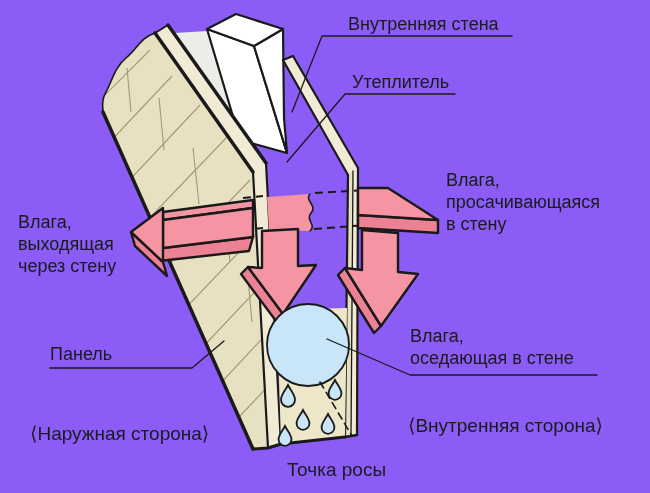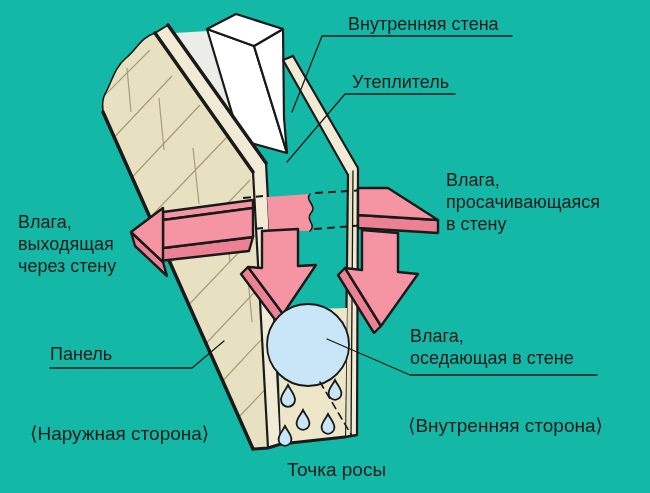--- a/index.html
+++ b/index.html
@@ -1,16 +1,16 @@
 <!DOCTYPE html>
 <html><head>
 <meta charset="utf-8">
 <style>
   html,body{margin:0;padding:0;background:#ffffff;}
-  .stage{width:650px;height:493px;position:relative;background:#14b8a6;overflow:hidden;}
+  .stage{width:650px;height:493px;position:relative;background:#8b5cf6;overflow:hidden;}
   svg{display:block;}
   .ln{fill:none;stroke:#1a1a1a;stroke-linecap:round;stroke-linejoin:round;}
   .w13{stroke-width:1.3;}
   .w16{stroke-width:1.6;}
   .w2{stroke-width:2;}
   .w22{stroke-width:2.2;}
   .w25{stroke-width:2.5;}
   .w3{stroke-width:3;}
   .w35{stroke-width:3.5;}
   .edge{stroke:#1a1a1a;stroke-width:2.2;stroke-linejoin:round;}

